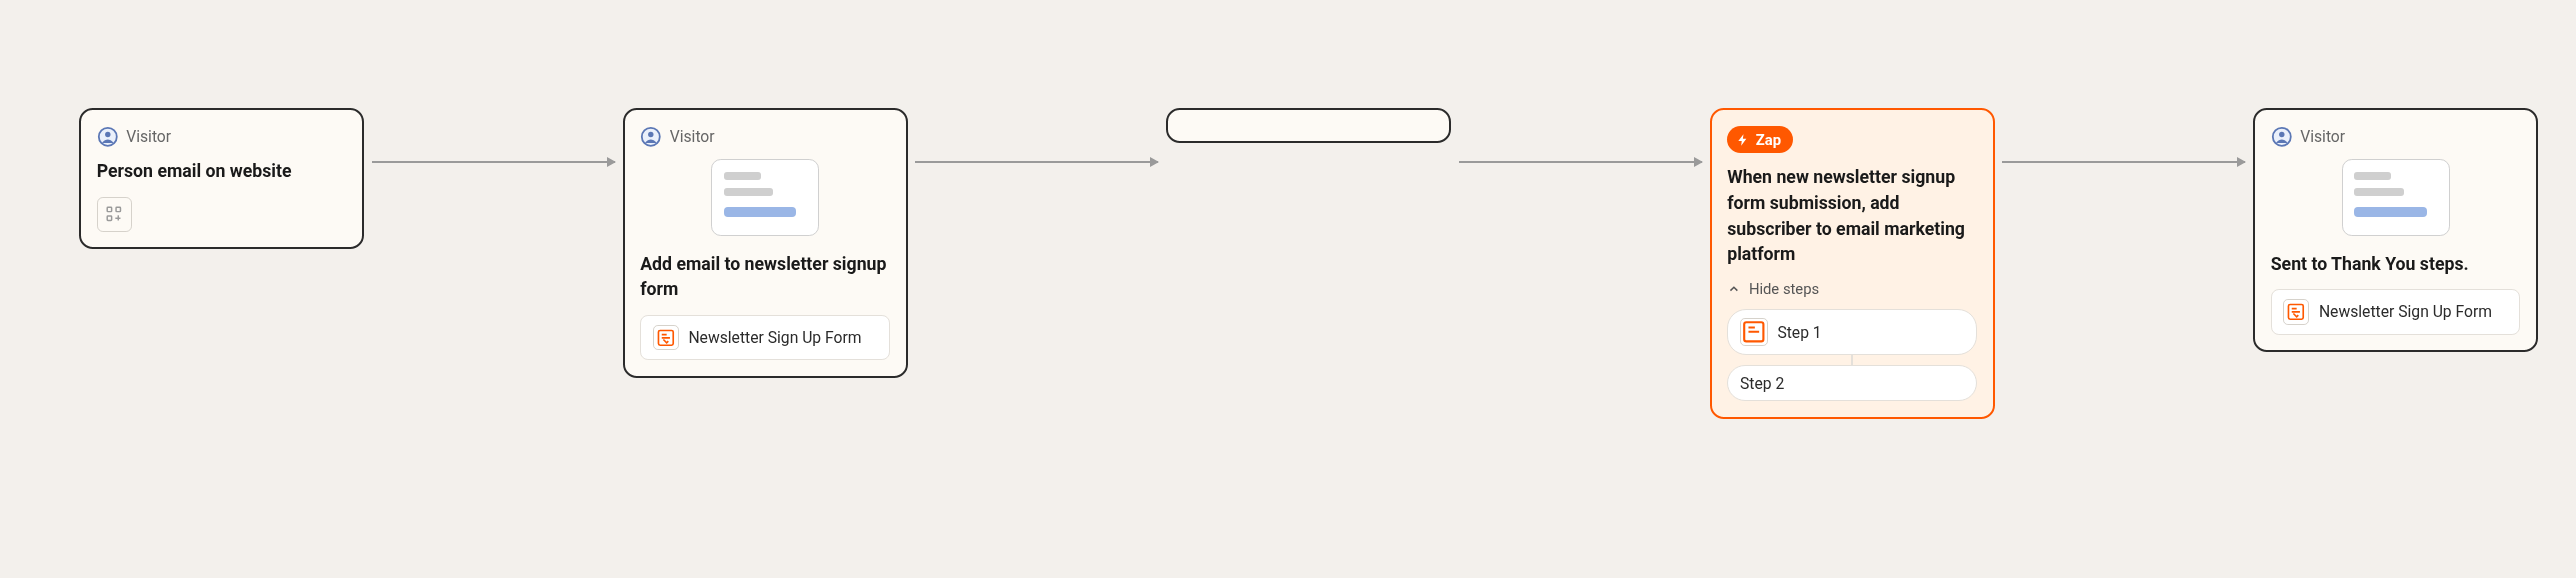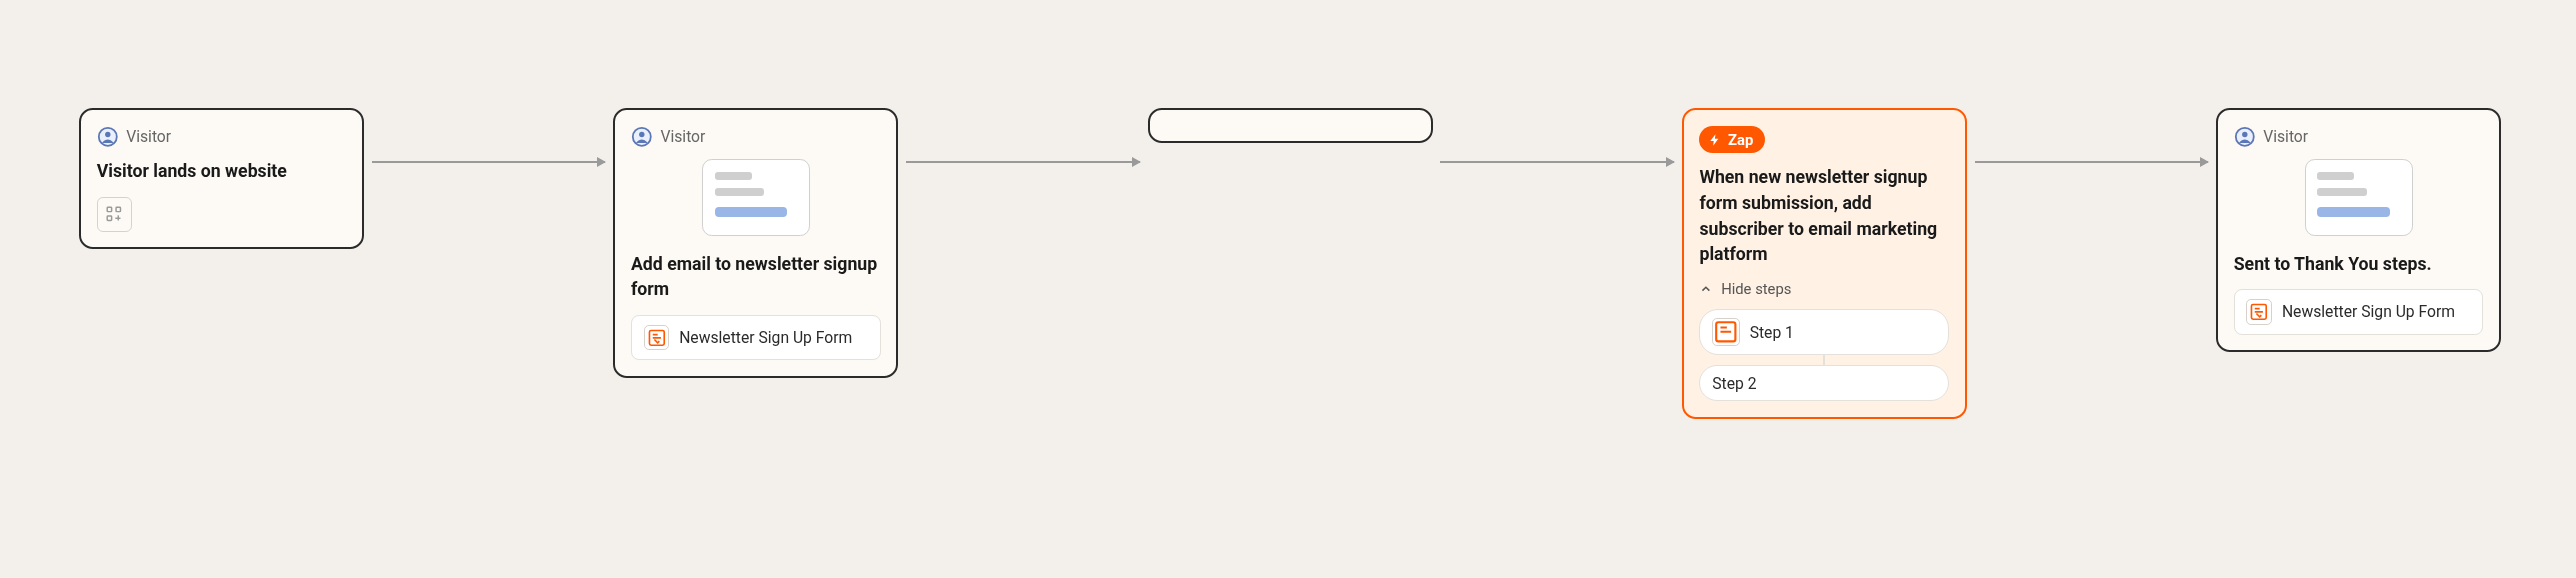--- a/index.html
+++ b/index.html
@@ -8,21 +8,21 @@
     background: #f3f0ec;
     width: 2576px;
     height: 579px;
     overflow: hidden;
   }
   .canvas {
     width: 100%;
     height: 100%;
     display: flex;
     align-items: flex-start;
-    padding: 108px 75px 0 79px;
+    padding: 108px 38px 0 79px;
     gap: 0;
   }
   .card {
     background: #fdfaf5;
     border: 2px solid #2b2b2b;
     border-radius: 13.8px;
     width: 285px;
     padding: 15.7px 15.7px 15.7px 15.7px;
     display: flex;
     flex-direction: column;
@@ -187,21 +187,21 @@
     <div class="role-row">
       <span class="role-icon">
         <svg viewBox="0 0 24 24" fill="none">
             <circle cx="12" cy="12" r="10" stroke="#5b77b5" stroke-width="2" fill="#eaf0fb"></circle>
             <circle cx="12" cy="9.5" r="3" fill="#5b77b5"></circle>
             <path d="M5.5 19c1.5-3 5-4 6.5-4s5 1 6.5 4" fill="#5b77b5"></path>
           </svg>
       </span>
       <span>Visitor</span>
     </div>
-    <div class="title">Visitor lands on website</div>
+    <div class="title">Person email on website</div>
     <div class="qr-icon">
       <svg viewBox="0 0 24 24" fill="none" stroke="#9a9a9a" stroke-width="2">
           <rect x="3" y="3" width="6" height="6" rx="1"></rect>
           <rect x="15" y="3" width="6" height="6" rx="1"></rect>
           <rect x="3" y="15" width="6" height="6" rx="1"></rect>
           <line x1="14" y1="18" x2="21" y2="18"></line>
           <line x1="18" y1="14" x2="18" y2="21"></line>
         </svg>
     </div>
   </div>

